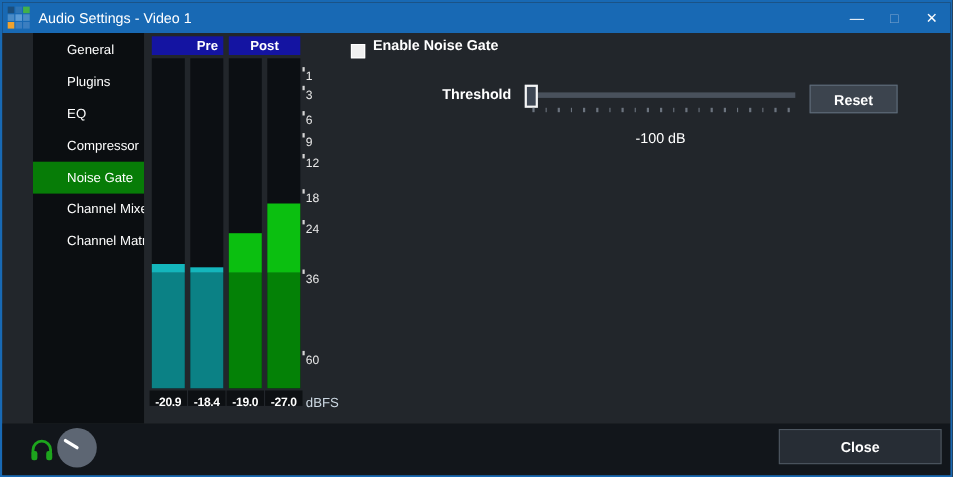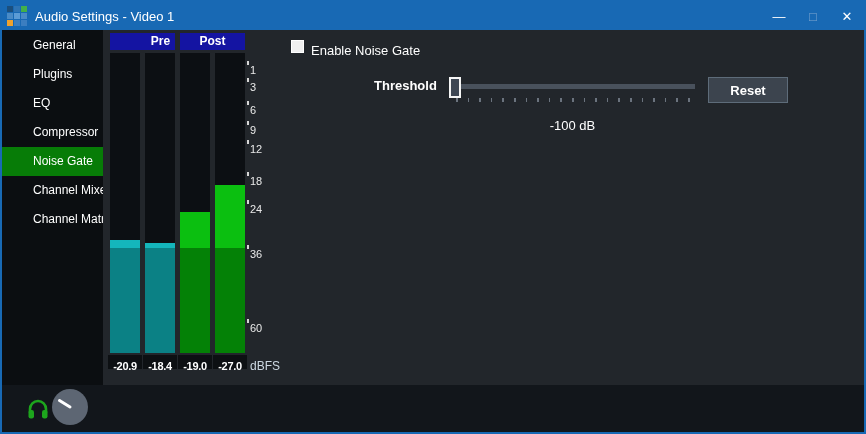--- a/index.html
+++ b/index.html
@@ -17,42 +17,42 @@
   .logo { width:20px; height:20px; margin-left:5px; display:grid;
           grid-template-columns:repeat(3,6px); grid-template-rows:repeat(3,6px); gap:1px; }
   .logo div { width:6px; height:6px; }
   .win-title { color:#ffffff; font-size:13px; margin-left:8px; flex:1; white-space:nowrap; }
   .win-controls { display:flex; height:28px; }
   .win-btn { width:34px; height:28px; display:flex; align-items:center; justify-content:center;
              color:#ffffff; font-size:13px; cursor:default; }
   .win-btn.dim { color:#7fa6cf; }
   
   .body { flex:1; display:flex; min-height:0; }
-  .sidebar { width:101px; background:#0b0e11; padding-top:1px; }
+  .sidebar { width:101px; background:#0b0e11; padding-top:1px;margin-left:28px; }
   .side-item { height:29px; line-height:29px; padding-left:31px; color:#ffffff;
                font-size:12px; white-space:nowrap; cursor:default; }
   .side-item.selected { background:#077c07; }
   .content { flex:1; position:relative; background:#22262b; }
   
   .meter-header { position:absolute; top:3px; width:65px; height:17px; background:#1414a2;
                   color:#ffffff; font-size:12px; font-weight:bold; text-align:center; line-height:17px; }
   .meter-col { position:absolute; top:23px; width:30px; height:300px; background:#0c0f13; }
   .bar-seg { position:absolute; left:0; width:30px; }
   .meter-tile { position:absolute; top:325px; height:14px; width:34px; background:#0d1013;
                 color:#ffffff; font-size:11px; font-weight:bold; text-align:center; line-height:22px;
                 letter-spacing:-0.3px; }
   .scale-item { position:absolute; color:#e9e9e9; font-size:11px; line-height:11px; }
   .scale-dash { position:absolute; width:1.5px; height:4px; background:#d6d6d6; }
   .unit-label { position:absolute; left:147px; top:325px; height:22px; line-height:22px;
                 color:#ccd8e2; font-size:12px; }
   
   .checkbox { position:absolute; left:188px; top:10px; width:13px; height:13px;
               background:#f0f0f0; border:1px solid #ffffff; cursor:default; }
-  .enable-label { position:absolute; left:208px; top:13px; color:#ffffff; font-size:13px;
-                  font-weight:normal; line-height:15px; }
+  .enable-label { position:absolute; left:208px; top:3px; color:#ffffff; font-size:13px;
+                  font-weight:bold; line-height:15px; }
   .threshold-label { position:absolute; left:271px; top:48px; color:#ffffff; font-size:13px; font-weight:bold; }
   .slider-track { position:absolute; left:347px; top:54px; width:245px; height:5px; background:#49515c; }
   .slider-thumb { position:absolute; left:346px; top:47px; width:12px; height:21px;
                   background:#3e4754; border:2px solid #f5f5f5; cursor:default; }
   .slider-tick { position:absolute; top:68px; width:1.5px; height:4px; background:#6b737e; }
   .threshold-value { position:absolute; left:347px; top:88px; width:245px; text-align:center;
                      color:#ffffff; font-size:13px; }
   .btn { display:flex; align-items:center; justify-content:center; color:#ffffff;
          font-size:13px; font-weight:bold; cursor:default; }
   .reset-btn { position:absolute; left:605px; top:47px; width:80px; height:26px;
@@ -185,15 +185,16 @@
         <rect x="1.5" y="12" width="5.5" height="8.5" rx="2.2" fill="#1da51d"></rect>
         <rect x="15" y="12" width="5.5" height="8.5" rx="2.2" fill="#1da51d"></rect>
       </svg>
     </div>
     <div class="knob">
       <svg width="38" height="38" viewBox="0 0 38 38">
         <circle cx="19" cy="19" r="18" fill="#5d6673"></circle>
         <line x1="19" y1="19" x2="8.5" y2="12.5" stroke="#ffffff" stroke-width="3" stroke-linecap="round"></line>
       </svg>
     </div>
+    <div class="btn close-btn">Close</div>
   </div>
 
 </div>
 
 </body></html>

